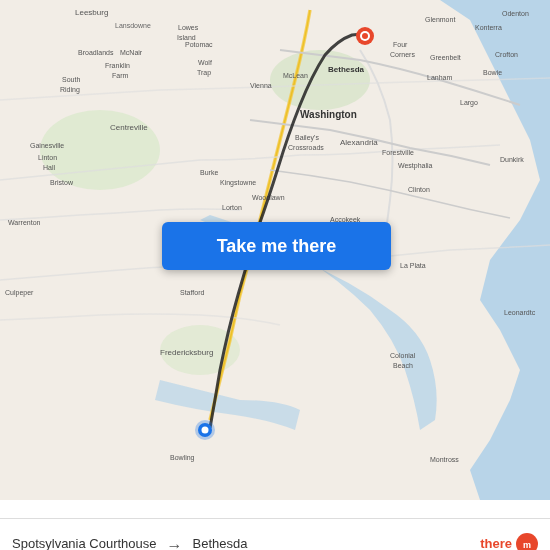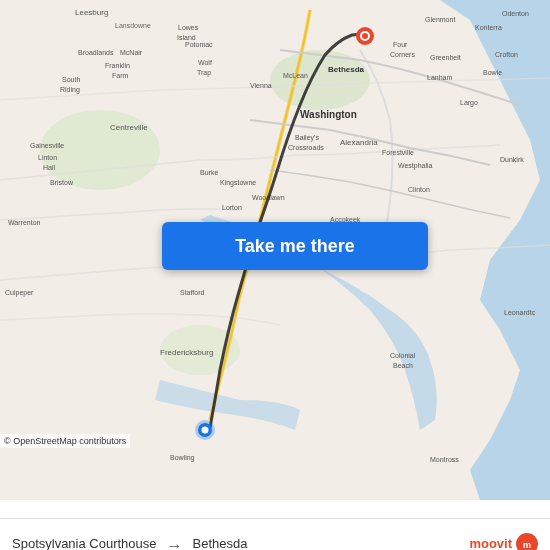--- a/index.html
+++ b/index.html
@@ -21,21 +21,21 @@
 
     #map-svg {
       width: 100%;
       height: 100%;
     }
 
     #take-me-there-btn {
       position: absolute;
       top: 222px;
       left: 162px;
-      width: 266px;
+      width: 229px;
       height: 48px;
       background-color: #1a73e8;
       color: white;
       border: none;
       border-radius: 6px;
       font-size: 18px;
       font-weight: bold;
       cursor: pointer;
       display: flex;
       align-items: center;
@@ -257,31 +257,28 @@
       <circle cx="10" cy="10" r="7" fill="#1a73e8"></circle>
       <circle cx="10" cy="10" r="3.5" fill="white"></circle>
     </g>
 
   </svg>
 
   
   <button id="take-me-there-btn">Take me there</button>
 
   
-  <div id="osm-attribution">
-    <span>© OpenStreetMap contributors</span>
-  </div>
 </div>
 
 <div id="bottom-bar">
   <span id="from-label">Spotsylvania Courthouse</span>
   <span id="arrow-icon">→</span>
   <span id="to-label">Bethesda</span>
   <div id="moovit-logo">
-    <span id="moovit-text">moovit</span>
+    <span id="moovit-text">there</span>
     <div id="moovit-icon">
       <svg width="14" height="14" viewBox="0 0 14 14" xmlns="http://www.w3.org/2000/svg">
         <circle cx="7" cy="7" r="7" fill="#e8472b"></circle>
         <text x="7" y="11" font-size="9" fill="white" text-anchor="middle" font-family="Arial" font-weight="bold">m</text>
       </svg>
     </div>
   </div>
 </div>
 
 </body></html>

